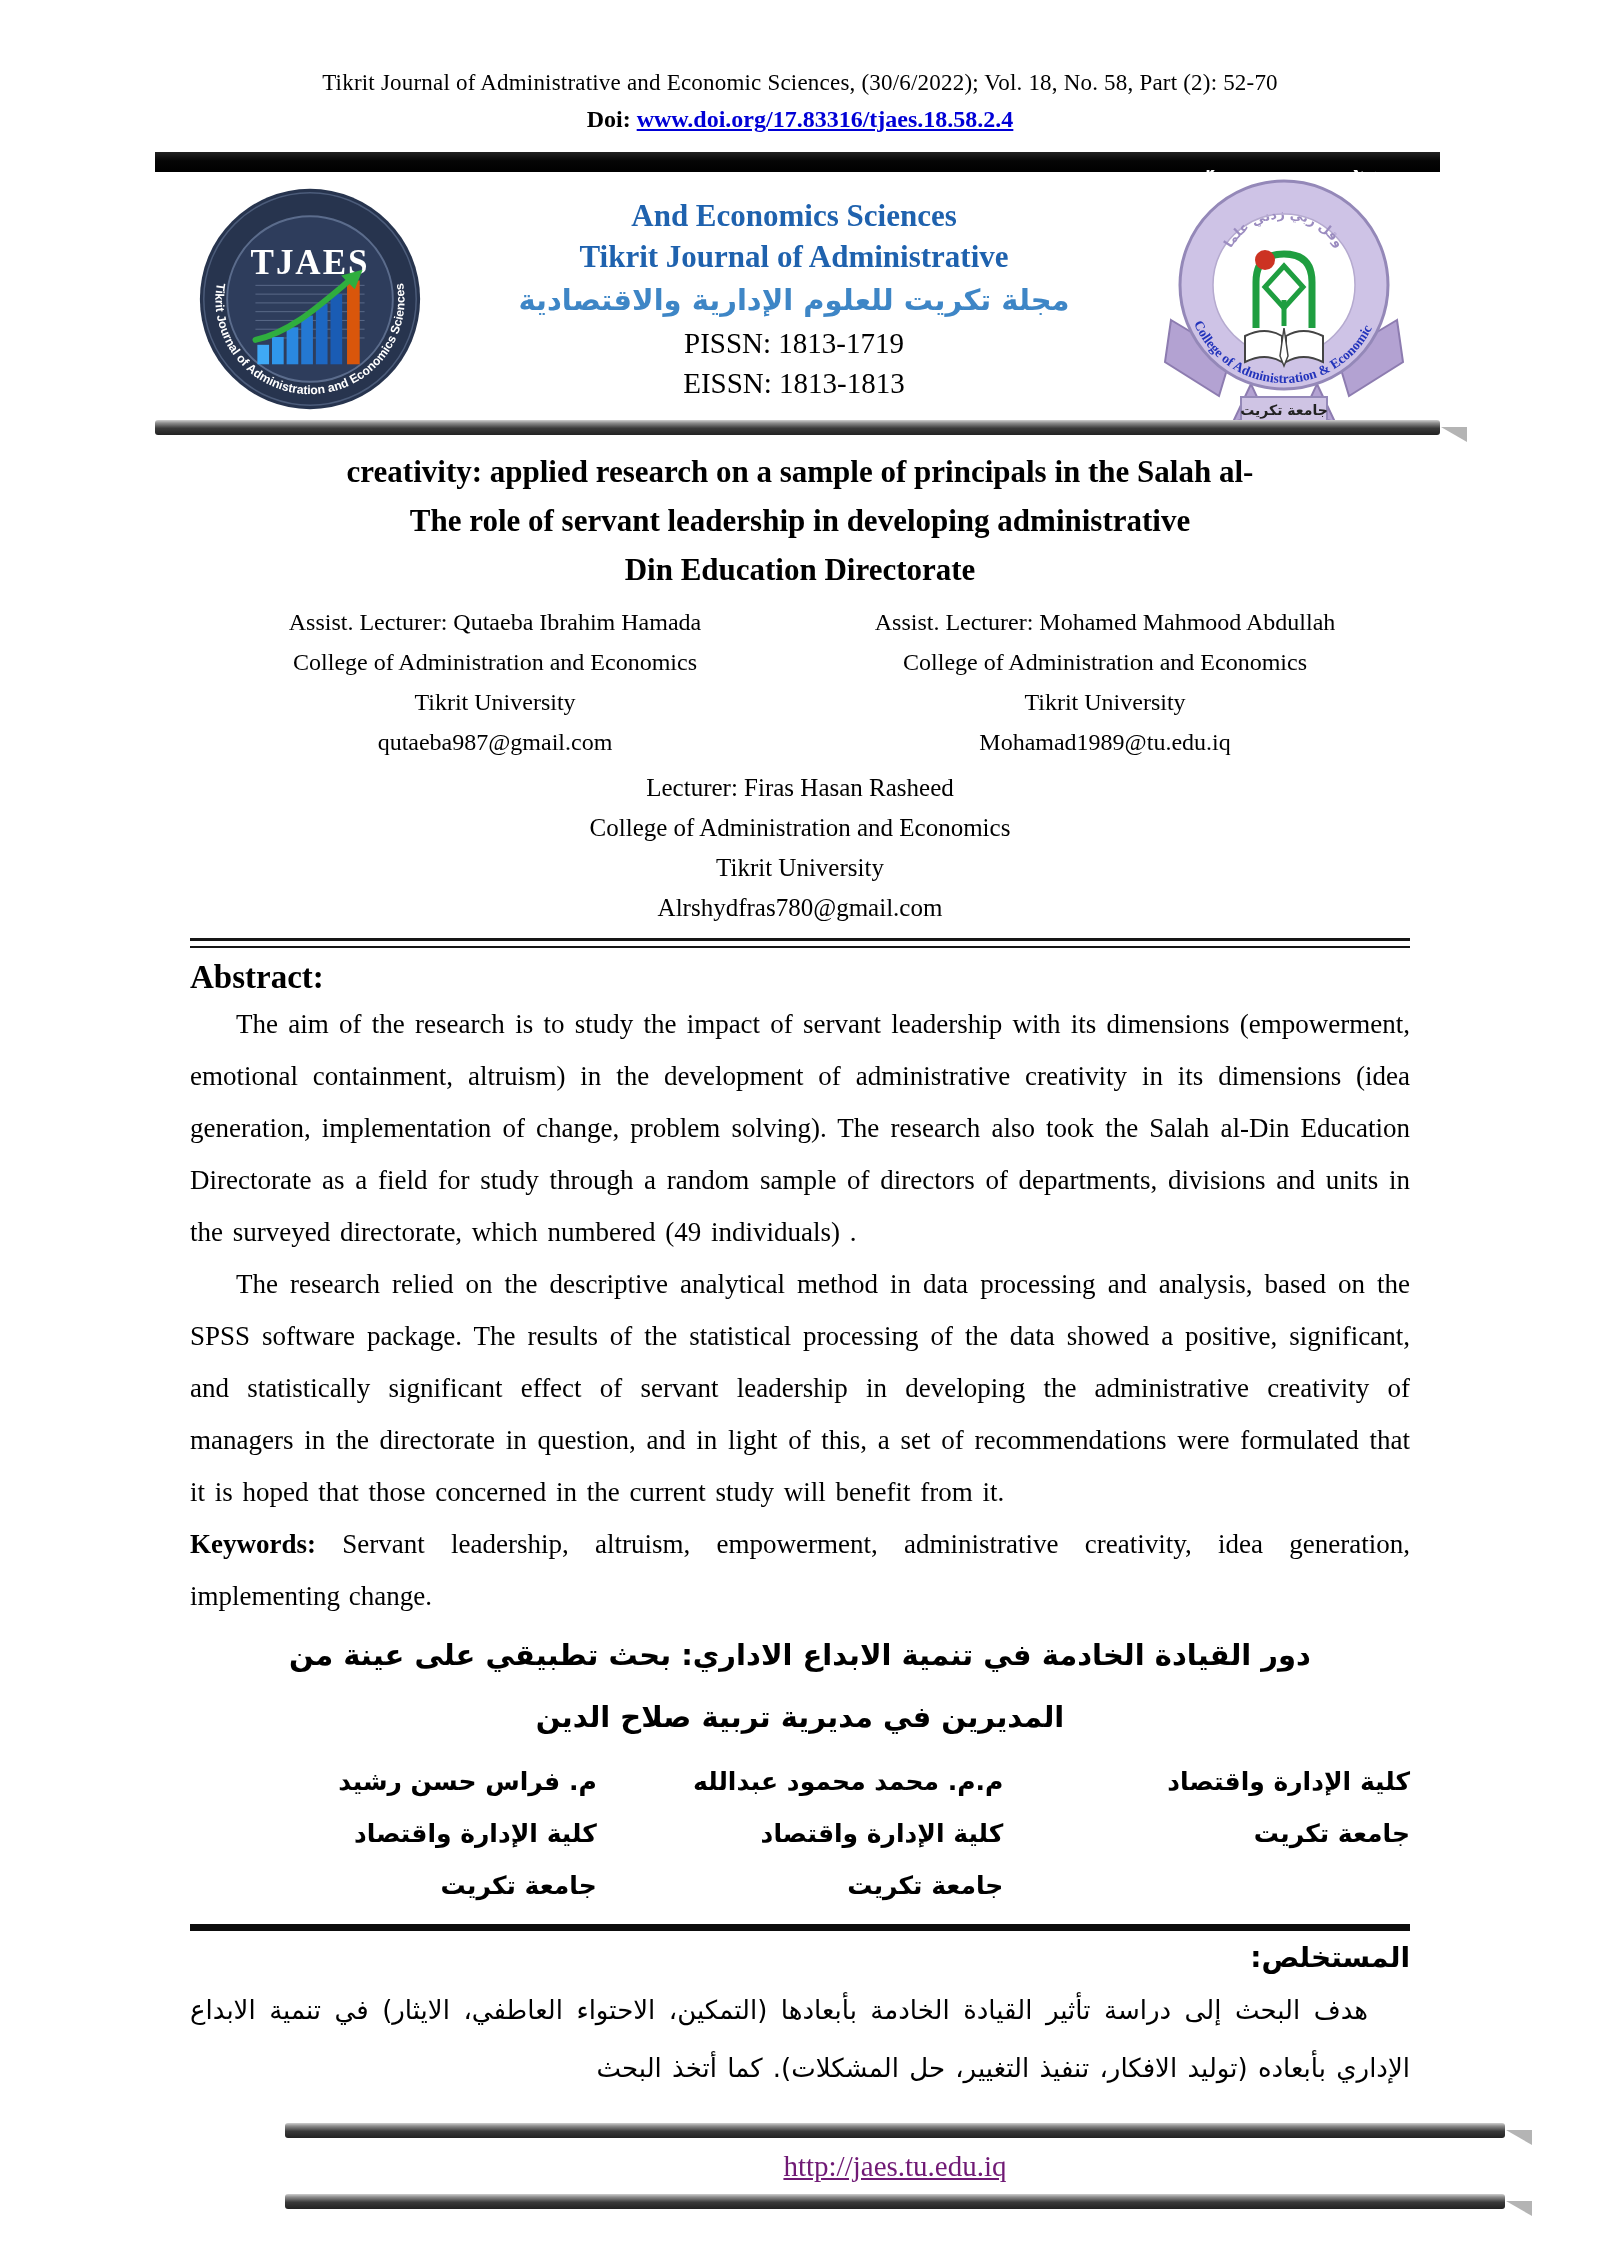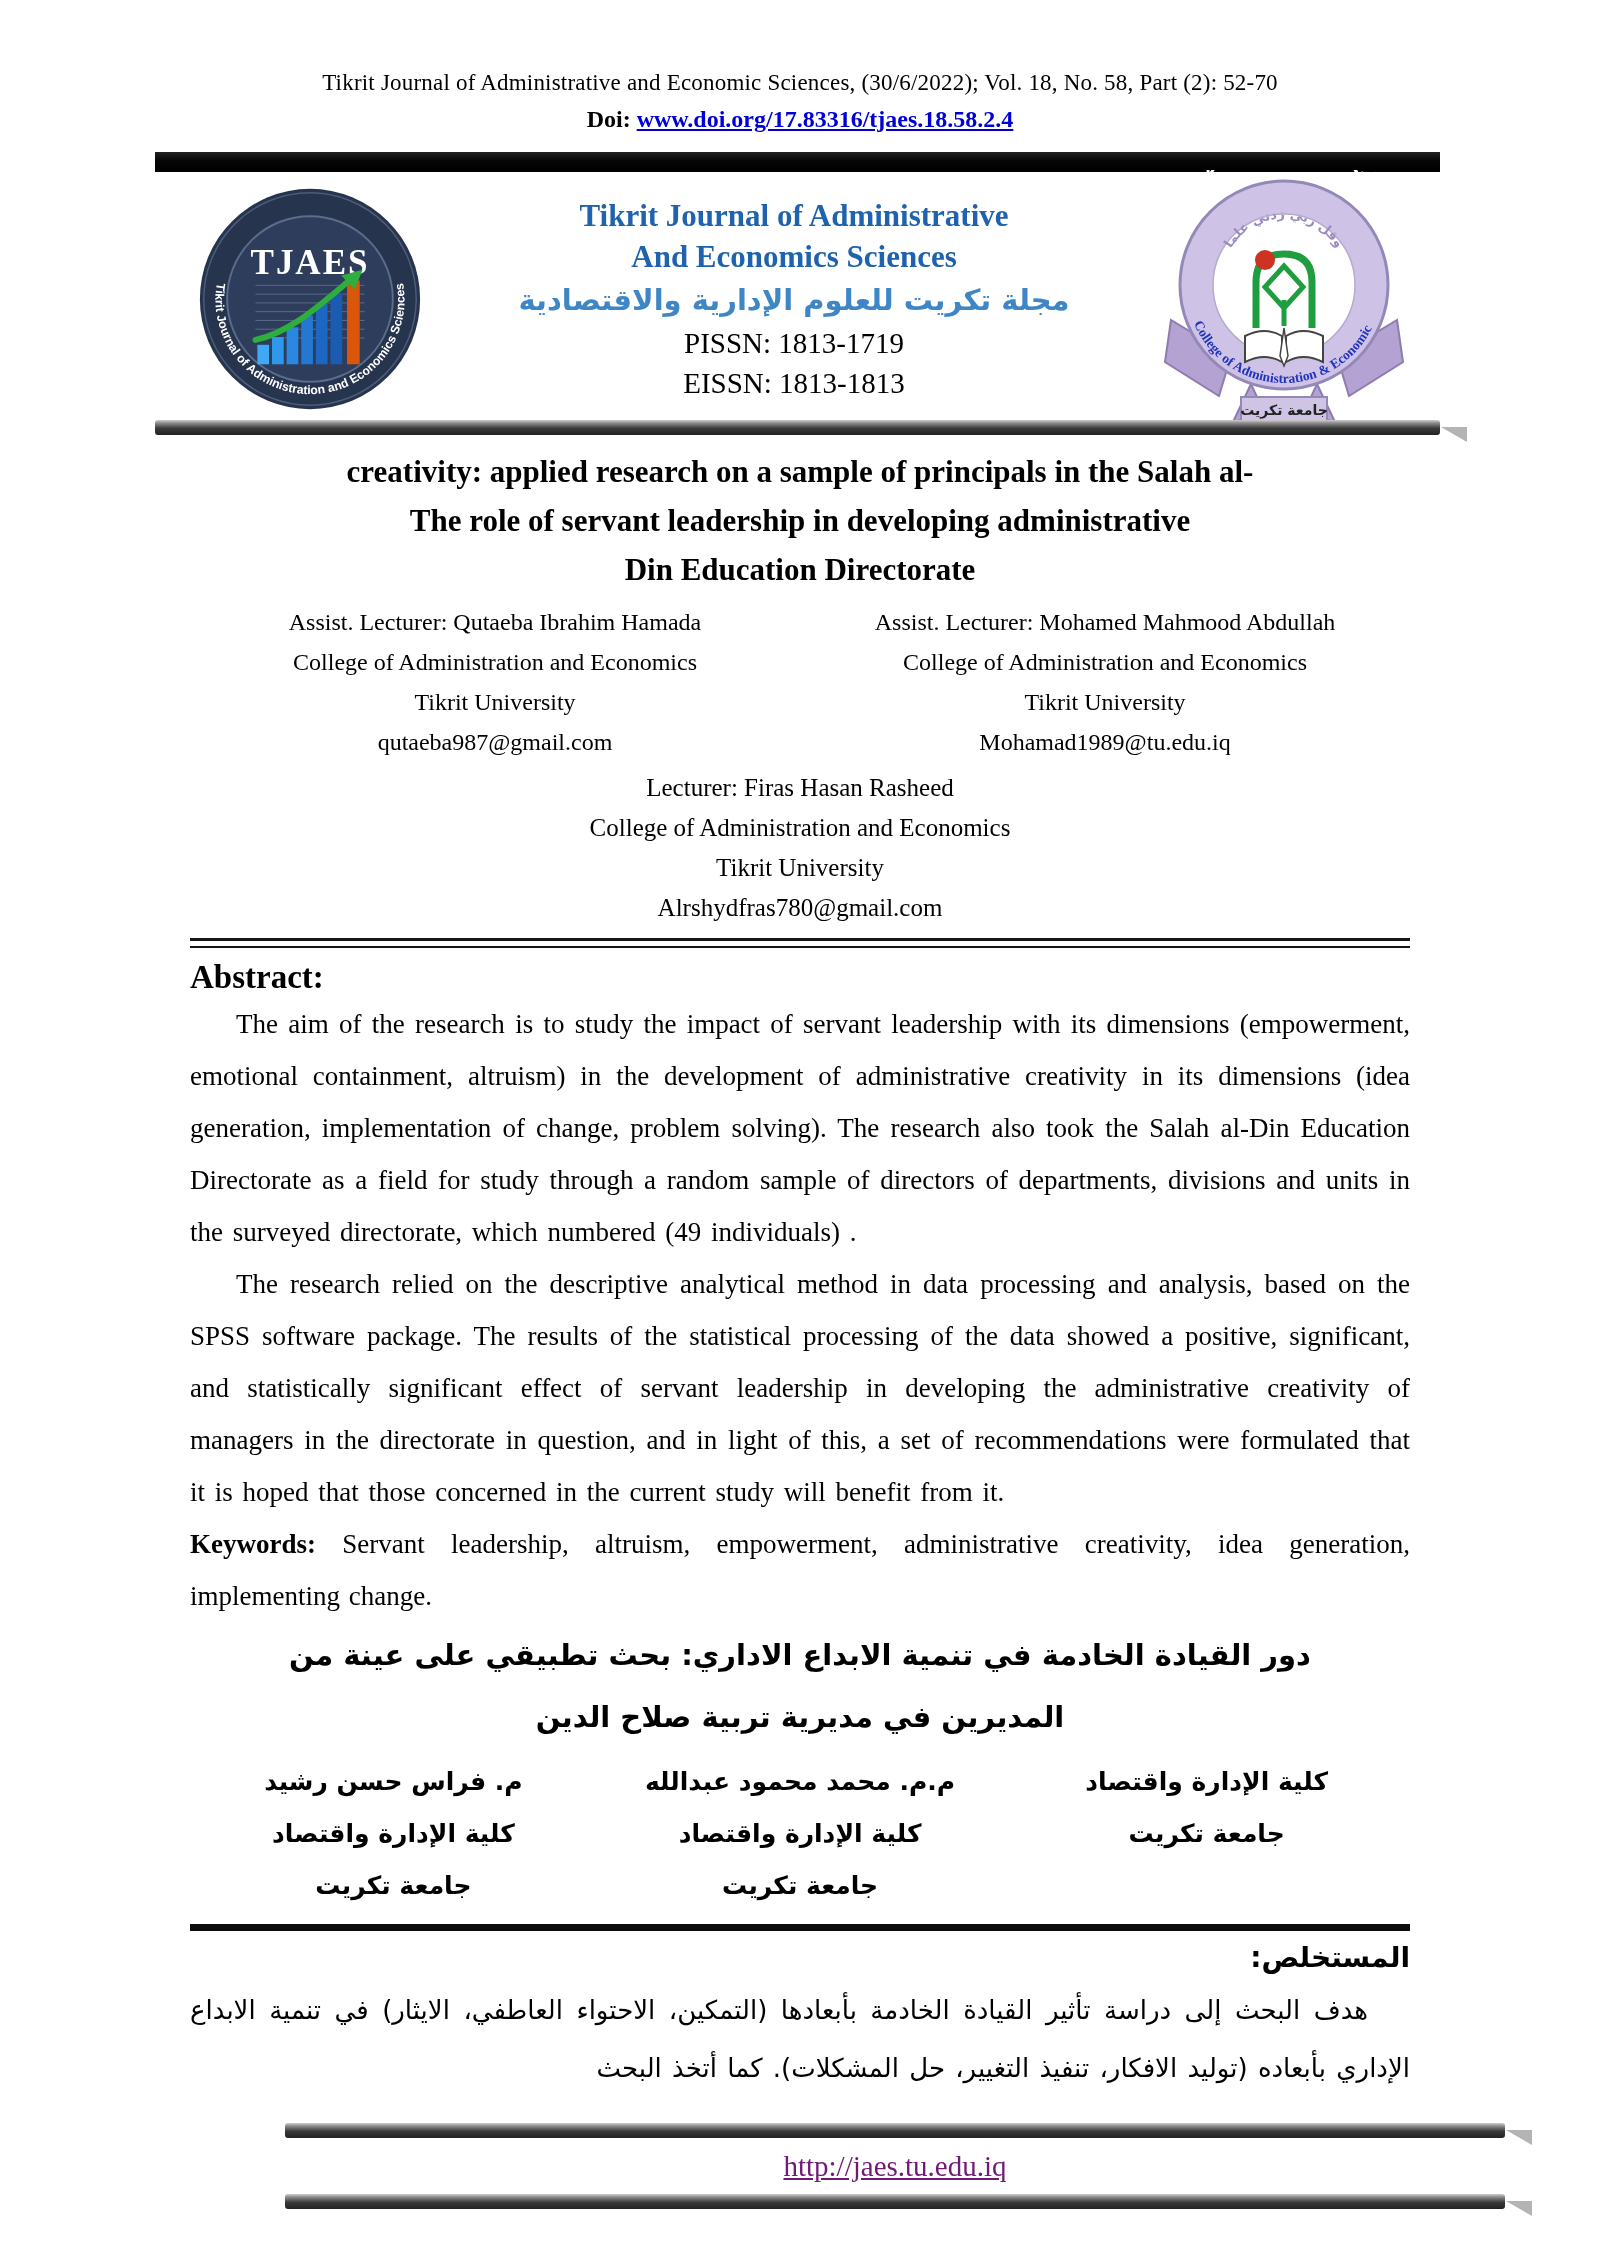--- a/index.html
+++ b/index.html
@@ -33,21 +33,21 @@
   .author3{margin-top:6px;text-align:center;font-size:25px;line-height:40px;}
   
   .abshead{font-size:33px;font-weight:bold;line-height:42px;margin-top:8px;}
   .absp{font-size:27px;line-height:52px;text-align:justify;text-indent:46px;word-spacing:3px;margin:0;}
   .kw{font-size:27px;line-height:52px;text-align:justify;word-spacing:2px;margin:0;}
   .kw b{font-weight:bold;}
   
   .ar{font-family:"DejaVu Sans",sans-serif;}
   .artitle{direction:rtl;text-align:center;font-weight:bold;font-size:29px;line-height:62px;margin-top:2px;}
   .arauthors{direction:rtl;display:flex;margin-top:8px;}
-  .arcol{width:33.33%;text-align:center;font-weight:bold;font-size:25px;line-height:52px;}
+  .arcol{width:33.33%;font-weight:bold;font-size:25px;line-height:52px;}
   .arhead{direction:rtl;text-align:right;font-weight:bold;font-size:28px;line-height:46px;margin-top:4px;}
   .arp{direction:rtl;text-align:justify;text-indent:42px;font-size:26px;line-height:58px;margin:0;word-spacing:2px;}
   
   .footer{width:1220px;margin-left:285px;margin-top:26px;}
   .sitelink{text-align:center;font-size:29px;line-height:44px;font-weight:normal;margin:6px 0;}
   .sitelink a{color:#701a75;text-decoration:underline;}
 </style>
 </head>
 <body>
 
@@ -93,22 +93,22 @@
         <g>
           <path d="M 64 160 C 100 152 128 126 164 96" fill="none" stroke="#2fae3e" stroke-width="6" stroke-linecap="round"></path>
           <polygon points="174,88 152,94 166,108" fill="#2fae3e"></polygon>
         </g>
         <text font-family="Liberation Sans, sans-serif" font-size="12.5" font-weight="bold" fill="#ffffff">
           <textPath href="#ringPath" startOffset="50%" text-anchor="middle">Tikrit Journal of Administration and Economics Sciences</textPath>
         </text>
       </svg>
 
       <div class="hdr-center">
+        <div class="jt-en">And Economics Sciences</div>
         <div class="jt-en">Tikrit Journal of Administrative</div>
-        <div class="jt-en">And Economics Sciences</div>
         <div class="jt-ar ar" dir="rtl" lang="ar">مجلة تكريت للعلوم الإدارية والاقتصادية</div>
         <div class="issn">PISSN: 1813-1719</div>
         <div class="issn">EISSN: 1813-1813</div>
       </div>
 
       <svg width="252" height="258" viewBox="0 0 250 258">
         <defs>
           <path id="topArc" d="M 24 97 A 103 103 0 1 1 226 97" fill="none"></path>
           <path id="mottoArc" d="M 68 86 A 62 62 0 0 1 182 86" fill="none"></path>
           <path id="botArc" d="M 36 156 A 98 98 0 0 0 214 156" fill="none"></path>

